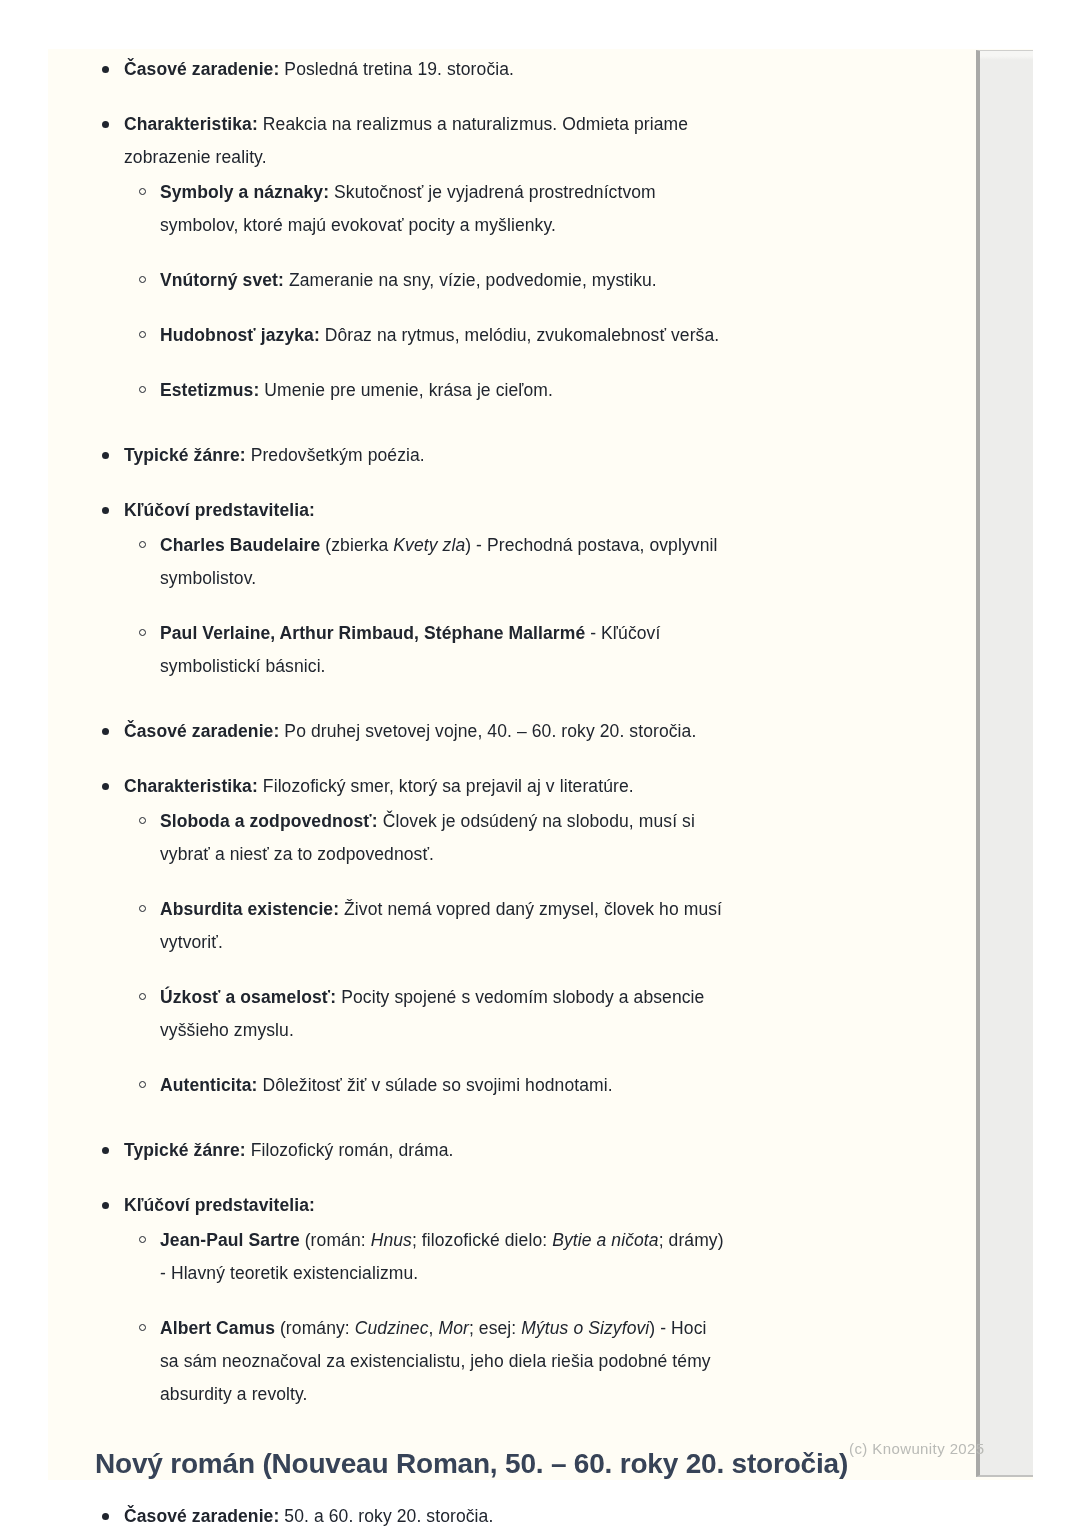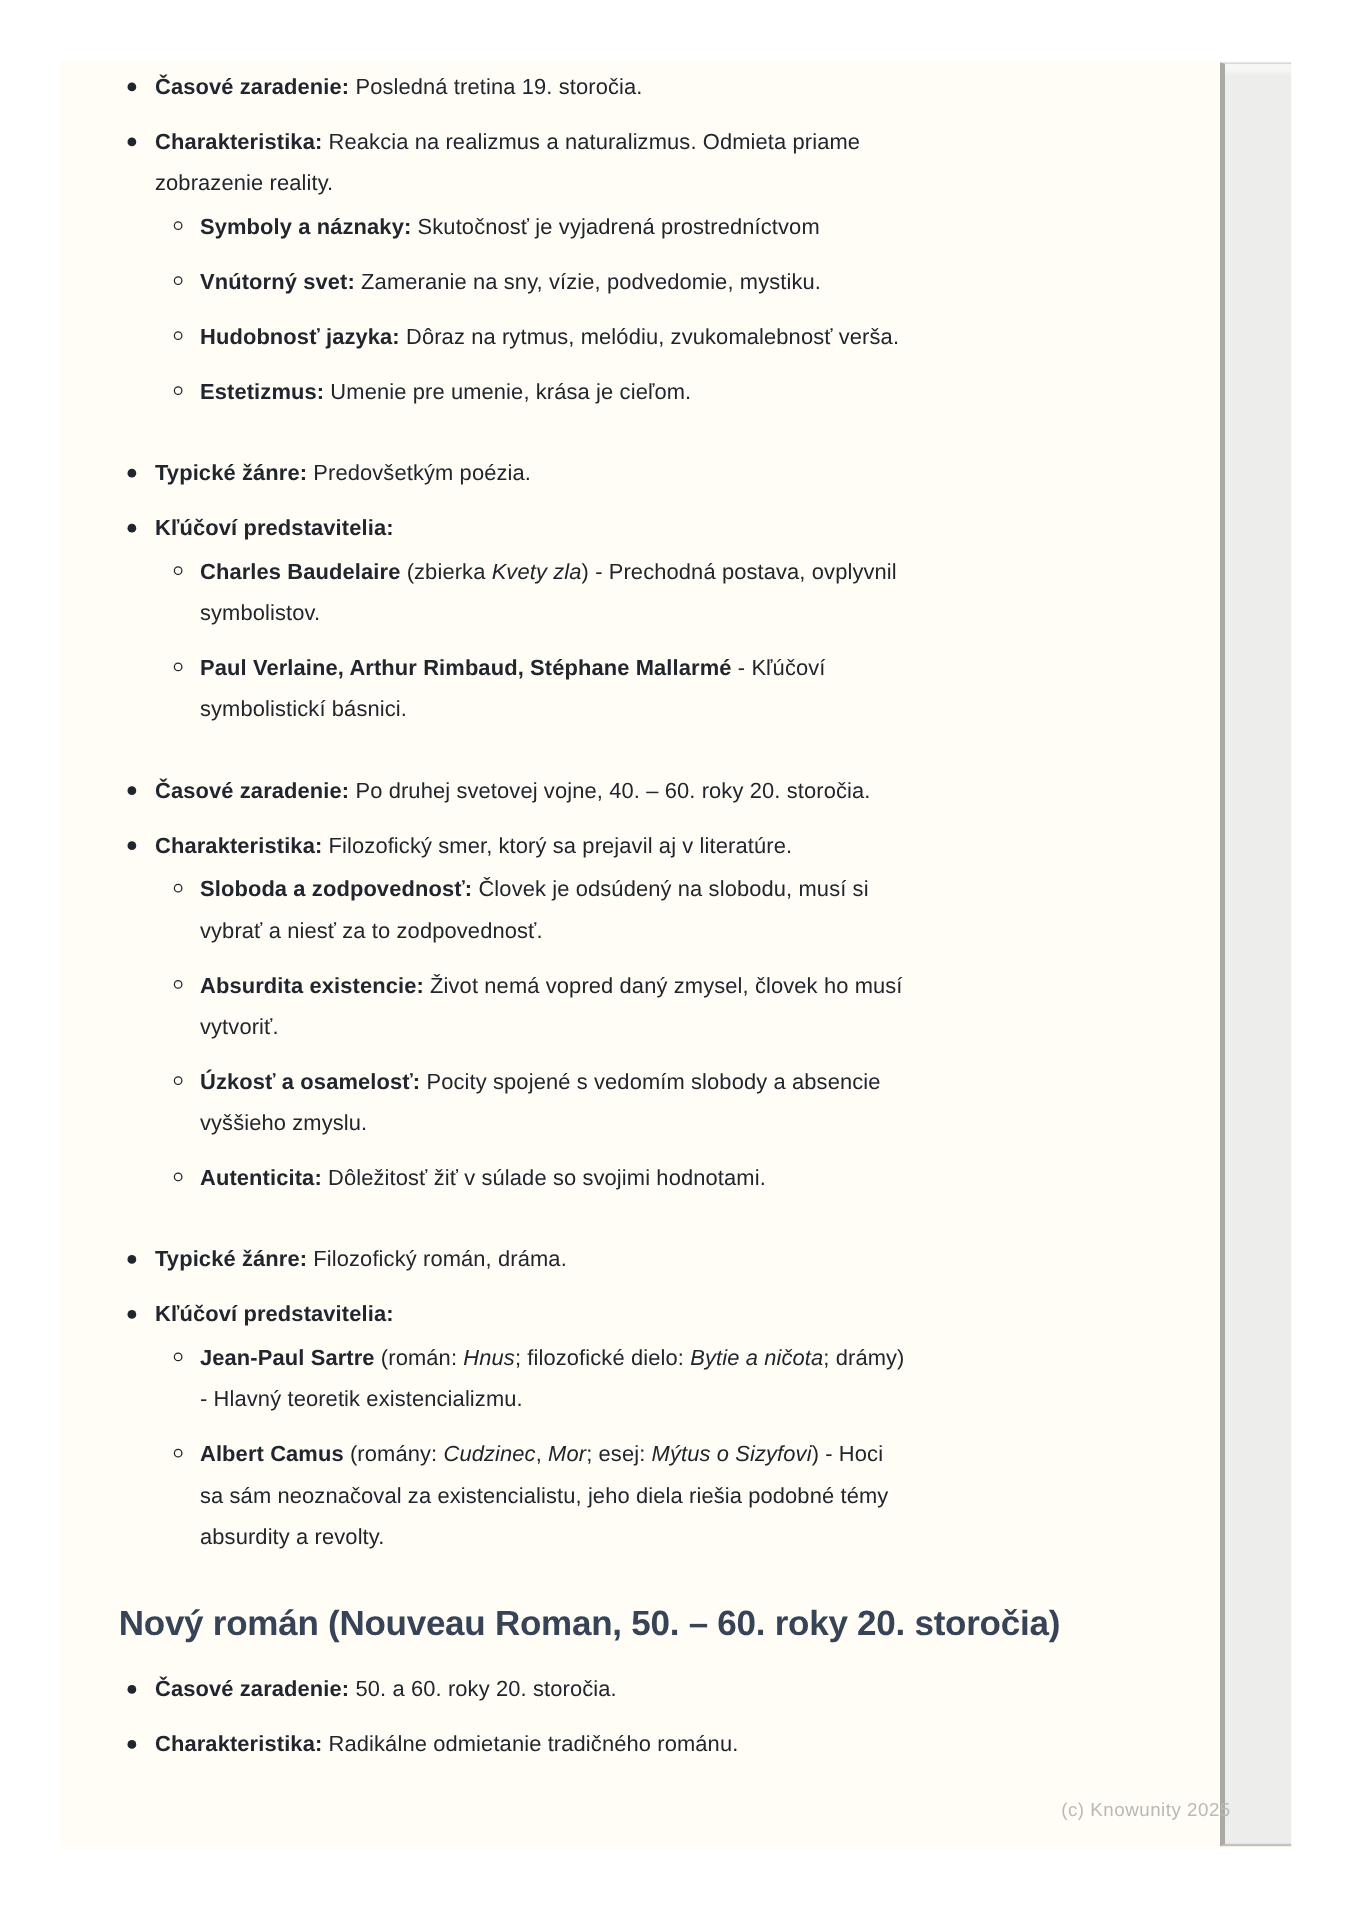--- a/index.html
+++ b/index.html
@@ -19,21 +19,21 @@
   .content {
     position: relative;
     margin-left: 47px;
     width: 762px;
     padding-top: 4px;
     font-size: 17.5px;
     line-height: 33px;
     color: #20252E;
     letter-spacing: 0.1px;
   }
-  .li { position: relative; margin-top: 11px; }
+  .li { position: relative; margin-top: 22px; }
   .content > :first-child { margin-top: 0; }
   .li.lvl1 { padding-left: 29px; }
   .li.lvl2 { padding-left: 65px; }
   .lvl1 + .lvl2 { margin-top: 2px; }
   .lvl2 + .lvl1 { margin-top: 32px; }
   h2 + .li { margin-top: 0; }
   .lvl1 > .marker {
     position: absolute; left: 7px; top: 13px;
     width: 7px; height: 7px; border-radius: 50%;
     background: #20252E;
@@ -77,21 +77,21 @@
     white-space: nowrap;
   }
 </style>
 </head>
 <body>
 
 <div class="paper">
   <div class="content">
       <div class="li lvl1"><span class="marker"></span><span class="b">Časové zaradenie:</span><span> Posledná tretina 19. storočia.</span></div>
       <div class="li lvl1"><span class="marker"></span><span class="b">Charakteristika:</span><span> Reakcia na realizmus a naturalizmus. Odmieta priame</span><br><span>zobrazenie reality.</span></div>
-      <div class="li lvl2"><span class="marker"></span><span class="b">Symboly a náznaky:</span><span> Skutočnosť je vyjadrená prostredníctvom</span><br></div>
+      <div class="li lvl2"><span class="marker"></span><span class="b">Symboly a náznaky:</span><span> Skutočnosť je vyjadrená prostredníctvom</span><br><span>symbolov, ktoré majú evokovať pocity a myšlienky.</span></div>
       <div class="li lvl2"><span class="marker"></span><span class="b">Vnútorný svet:</span><span> Zameranie na sny, vízie, podvedomie, mystiku.</span></div>
       <div class="li lvl2"><span class="marker"></span><span class="b">Hudobnosť jazyka:</span><span> Dôraz na rytmus, melódiu, zvukomalebnosť verša.</span></div>
       <div class="li lvl2"><span class="marker"></span><span class="b">Estetizmus:</span><span> Umenie pre umenie, krása je cieľom.</span></div>
       <div class="li lvl1"><span class="marker"></span><span class="b">Typické žánre:</span><span> Predovšetkým poézia.</span></div>
       <div class="li lvl1"><span class="marker"></span><span class="b">Kľúčoví predstavitelia:</span></div>
       <div class="li lvl2"><span class="marker"></span><span class="b">Charles Baudelaire</span><span> (zbierka </span><span class="it">Kvety zla</span><span>) - Prechodná postava, ovplyvnil</span><br><span>symbolistov.</span></div>
       <div class="li lvl2"><span class="marker"></span><span class="b">Paul Verlaine, Arthur Rimbaud, Stéphane Mallarmé</span><span> - Kľúčoví</span><br><span>symbolistickí básnici.</span></div>
       <div class="li lvl1"><span class="marker"></span><span class="b">Časové zaradenie:</span><span> Po druhej svetovej vojne, 40. – 60. roky 20. storočia.</span></div>
       <div class="li lvl1"><span class="marker"></span><span class="b">Charakteristika:</span><span> Filozofický smer, ktorý sa prejavil aj v literatúre.</span></div>
       <div class="li lvl2"><span class="marker"></span><span class="b">Sloboda a zodpovednosť:</span><span> Človek je odsúdený na slobodu, musí si</span><br><span>vybrať a niesť za to zodpovednosť.</span></div>

